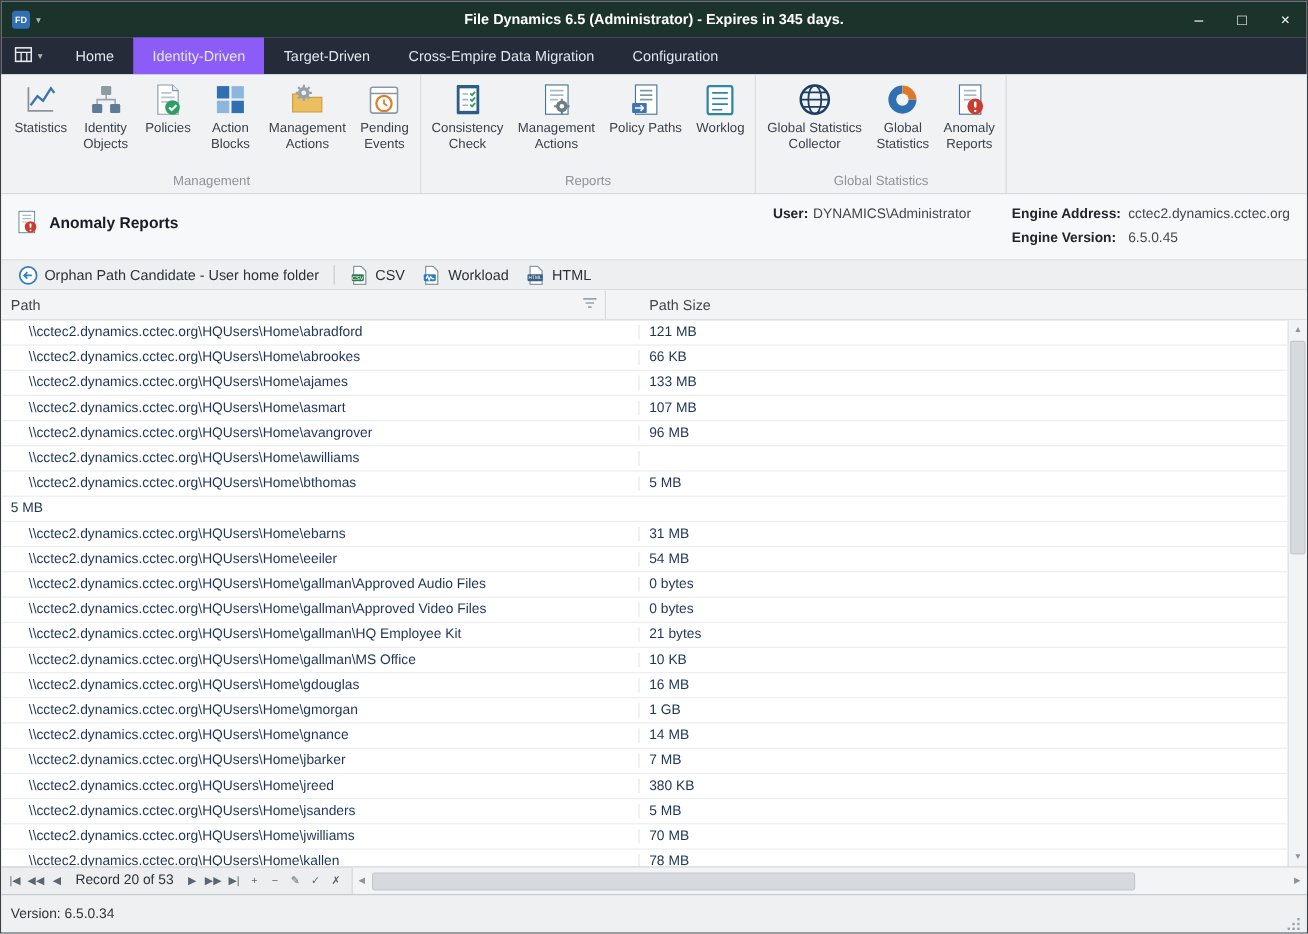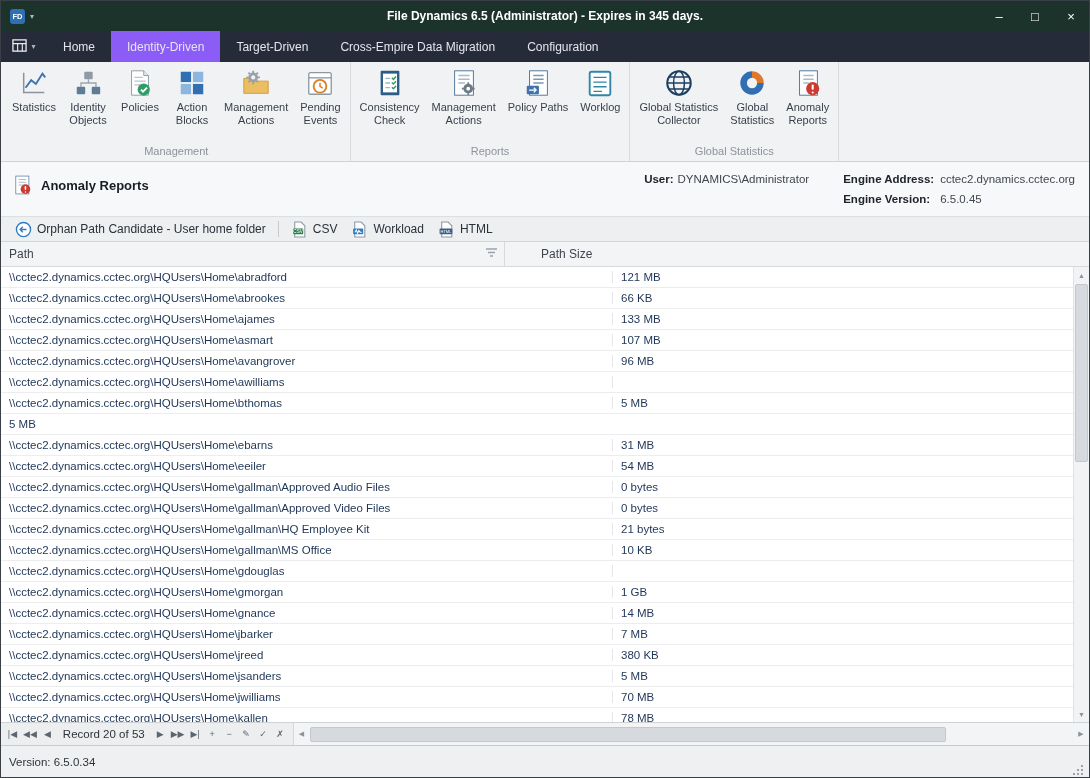--- a/index.html
+++ b/index.html
@@ -57,21 +57,21 @@
   .table-wrap{flex:1;display:flex;flex-direction:column;background:#fff;min-height:0;}
   .thead{height:25px;flex:0 0 auto;display:flex;align-items:stretch;background:#f3f4f6;border-bottom:1px solid #d7dadd;
     font-size:12px;color:#3f454c;}
   .th{display:flex;align-items:center;padding-left:8px;}
   .th.path{width:504px;border-right:1px solid #d7dadd;justify-content:space-between;padding-right:6px;}
   .th.size{flex:1;margin-left:28px;}
   .tbody{flex:1;display:flex;min-height:0;}
   .rows{flex:1;overflow:hidden;}
   .trow{height:21px;display:flex;align-items:center;border-bottom:1px solid #ebedef;font-size:11.5px;color:#1e3557;}
   .cell{white-space:nowrap;overflow:hidden;}
-  .cell.cpath{width:612px;padding-left:8px;border-right:1px solid #e4e6e9;}
+  .cell.cpath{width:532px;padding-left:23px;border-right:1px solid #e4e6e9;}
   .cell.csize{flex:1;padding-left:8px;}
   .vscroll{width:16px;flex:0 0 auto;background:#f2f3f5;border-left:1px solid #e0e2e5;display:flex;flex-direction:column;}
   .vs-arrow{height:16px;display:flex;align-items:center;justify-content:center;color:#8b939c;font-size:7px;}
   .vs-track{flex:1;position:relative;}
   .vs-thumb{position:absolute;top:1px;left:1px;right:1px;height:42%;background:#d6d9dd;border:1px solid #c4c8cd;border-radius:2px;}
 
   
   .recnav{height:23px;flex:0 0 auto;background:#eceef0;border-top:1px solid #cfd3d6;display:flex;align-items:center;padding-left:3px;}
   .nav-btn{min-width:17px;padding:0 2px;text-align:center;color:#5c6670;font-size:9px;line-height:21px;}
   .rec-text{font-size:11.5px;color:#2e333b;margin:0 7px;}
@@ -394,20 +394,21 @@
           <div class="trow">
             <div class="cell cpath">\\cctec2.dynamics.cctec.org\HQUsers\Home\gallman\HQ Employee Kit</div>
             <div class="cell csize">21 bytes</div>
           </div>
           <div class="trow">
             <div class="cell cpath">\\cctec2.dynamics.cctec.org\HQUsers\Home\gallman\MS Office</div>
             <div class="cell csize">10 KB</div>
           </div>
           <div class="trow">
             <div class="cell cpath">\\cctec2.dynamics.cctec.org\HQUsers\Home\gdouglas</div>
+            <div class="cell csize">16 MB</div>
           </div>
           <div class="trow">
             <div class="cell cpath">\\cctec2.dynamics.cctec.org\HQUsers\Home\gmorgan</div>
             <div class="cell csize">1 GB</div>
           </div>
           <div class="trow">
             <div class="cell cpath">\\cctec2.dynamics.cctec.org\HQUsers\Home\gnance</div>
             <div class="cell csize">14 MB</div>
           </div>
           <div class="trow">

